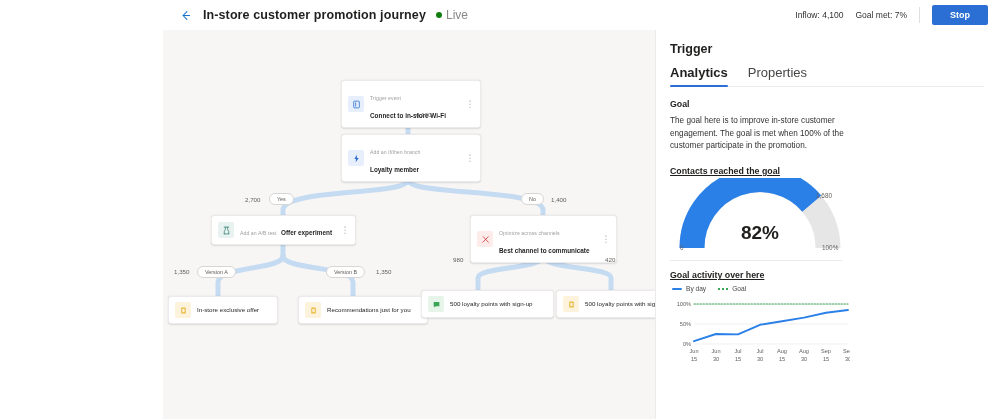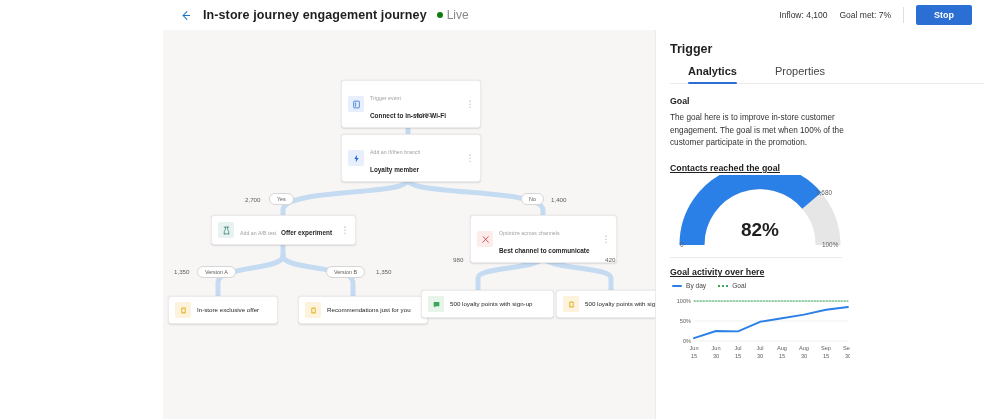--- a/index.html
+++ b/index.html
@@ -19,21 +19,21 @@
   }
   .back-btn {
     width: 20px; height: 20px; margin-left: 12px; margin-right: 8px;
     display: flex; align-items: center; justify-content: center;
     color: #1a73c8; cursor: pointer; flex: 0 0 auto;
   }
   .journey-title { font-size: 12.5px; font-weight: 700; color: #201f1e; letter-spacing: .1px; }
   .live-wrap { display: flex; align-items: center; gap: 4px; margin-left: 10px; }
   .live-dot { width: 6px; height: 6px; border-radius: 50%; background: #107c10; }
   .live-label { font-size: 12px; color: #8a8886; }
-  .hdr-right { margin-left: auto; display: flex; align-items: center; gap: 12px; padding-right: 28px; }
+  .hdr-right { margin-left: auto; display: flex; align-items: center; gap: 12px; padding-right: 12px; }
   .hdr-stat { font-size: 8.5px; color: #323130; white-space: nowrap; }
   .hdr-sep { width: 1px; height: 16px; background: #e1dfdd; }
   .stop-btn {
     background: #2b6fd4; color: #fff; font-size: 9px; font-weight: 600;
     border: none; border-radius: 2px; padding: 5px 18px; cursor: pointer;
     font-family: "Liberation Sans", sans-serif;
   }
 
   
   .canvas {
@@ -69,21 +69,21 @@
     font-size: 5.4px; color: #605e5c; padding: 2px 7px; z-index: 4; white-space: nowrap;
   }
 
   
   .panel {
     position: absolute; left: 655px; top: 30px; width: 345px; height: 389px;
     background: #ffffff; border-left: 1px solid #edebe9; padding: 12px 16px 0 14px; overflow: hidden;
   }
   .panel-title { font-size: 12.5px; font-weight: 600; color: #201f1e; margin-bottom: 9px; }
   .tabs { display: flex; gap: 20px; border-bottom: 1px solid #edebe9; margin-bottom: 12px; }
-  .tab { font-size: 11px; color: #484644; padding-bottom: 6px; cursor: pointer; position: relative; margin-left: 18px; }
+  .tab { font-size: 13px; color: #484644; padding-bottom: 6px; cursor: pointer; position: relative; }
   .tab.active { color: #201f1e; font-weight: 600; }
   .tab.active::after { content:""; position:absolute; left:0; right:0; bottom:-1px; height:2px; background:#2b6fd4; border-radius:1px; }
 
   .sec-title { font-size: 8.8px; font-weight: 700; color: #201f1e; margin-bottom: 6px; }
   .goal-desc { font-size: 8.2px; color: #323130; line-height: 1.55; width: 178px; margin-bottom: 13px; }
   .sec-title2 { font-size: 8.8px; font-weight: 700; color: #201f1e; margin-bottom: 2px; text-decoration: underline; }
 
   .gauge-box { position: relative; width: 180px; height: 76px; margin-bottom: 2px; }
   .gauge-lbl { position: absolute; font-size: 6.4px; color: #605e5c; }
   .gauge-pct { position: absolute; left: 0; right: 0; top: 44px; text-align: center; font-size: 19px; font-weight: 600; color: #201f1e; }
@@ -101,21 +101,21 @@
 
 <div class="app">
 
   <div class="header">
     <div class="back-btn">
       <svg width="13" height="13" viewBox="0 0 16 16" aria-hidden="true">
         <path d="M9.7 3.3 5 8l4.7 4.7" fill="none" stroke="#1a73c8" stroke-width="1.3" stroke-linecap="round" stroke-linejoin="round"></path>
         <path d="M5.2 8H13" fill="none" stroke="#1a73c8" stroke-width="1.3" stroke-linecap="round"></path>
       </svg>
     </div>
-    <div class="journey-title">In-store journey engagement journey</div>
+    <div class="journey-title">In-store customer promotion journey</div>
     <div class="live-wrap">
       <span class="live-dot"></span>
       <span class="live-label">Live</span>
     </div>
     <div class="hdr-right">
       <span class="hdr-stat">Inflow: 4,100</span>
       <span class="hdr-stat">Goal met: 7%</span>
       <span class="hdr-sep"></span>
       <button class="stop-btn">Stop</button>
     </div>

